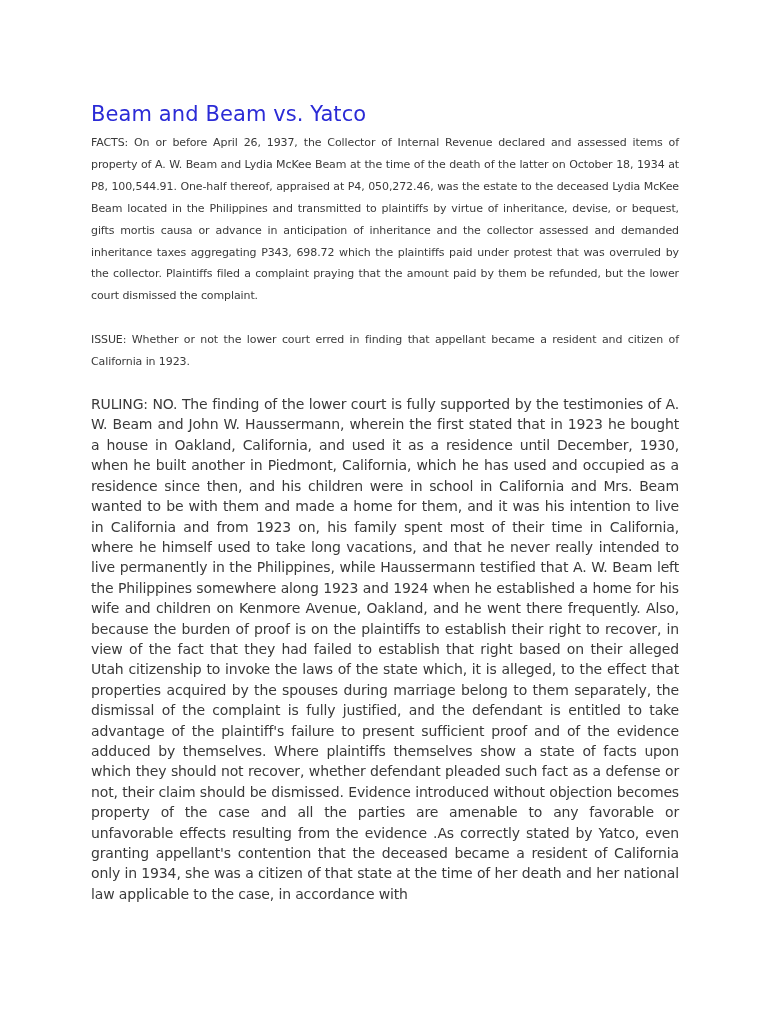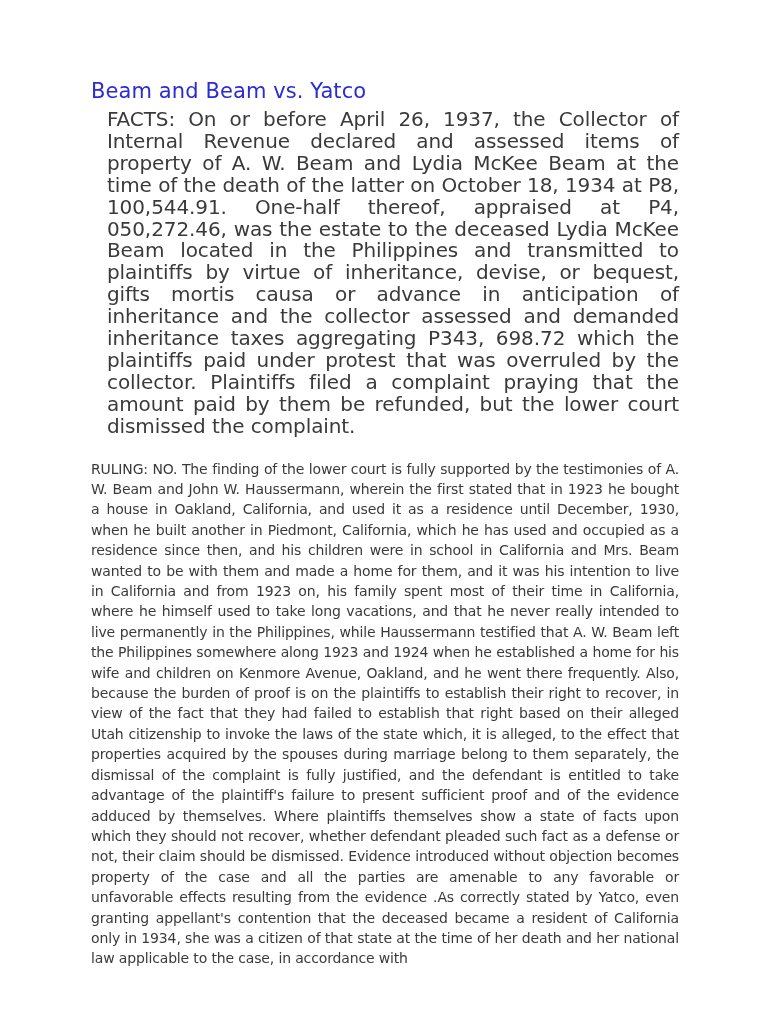--- a/index.html
+++ b/index.html
@@ -1,27 +1,28 @@
 <!DOCTYPE html>
 <html><head>
 <meta charset="utf-8">
 <style>
   html, body { margin: 0; padding: 0; background: #ffffff; }
   body { width: 768px; height: 1024px; overflow: hidden; position: relative; }
-  .page { position: absolute; left: 91px; top: 77px; width: 588px; color: #3a3a3a; }
+  .page { position: absolute; left: 91px; top: 100px; width: 588px; color: #3a3a3a; }
   .title { font-family: "DejaVu Sans", sans-serif; font-size: 21px; color: #2b2bd6; margin: 0 0 4px 0; line-height: 28px; font-weight: normal; letter-spacing: 0.1px; }
   .para { font-family: "DejaVu Sans", sans-serif; text-align: justify; margin: 0; }
-  .facts, .issue { font-size: 20px; line-height: 21.9px; letter-spacing: -0.1px; margin-left: 16px; }
+  .facts, .issue { font-size: 11px; line-height: 21.9px; letter-spacing: -0.1px; }
   .issue { margin-top: 22px; }
   .ruling { font-size: 14px; line-height: 20.4px; margin-top: 21px; letter-spacing: -0.15px; }
   .label { font-weight: normal; }
 </style>
 </head>
 <body>
 
 <div class="page">
   <h1 class="title">Beam and Beam vs. Yatco</h1>
 
   <p class="para facts"><span class="label">FACTS:</span><span> On or before April 26, 1937, the Collector of Internal Revenue declared and assessed items of property of A. W. Beam and Lydia McKee Beam at the time of the death of the latter on October 18, 1934 at P8, 100,544.91. One-half thereof, appraised at P4, 050,272.46, was the estate to the deceased Lydia McKee Beam located in the Philippines and transmitted to plaintiffs by virtue of inheritance, devise, or bequest, gifts mortis causa or advance in anticipation of inheritance and the collector assessed and demanded inheritance taxes aggregating P343, 698.72 which the plaintiffs paid under protest that was overruled by the collector. Plaintiffs filed a complaint praying that the amount paid by them be refunded, but the lower court dismissed the complaint.</span></p>
 
+  <p class="para issue"><span class="label">ISSUE:</span><span> Whether or not the lower court erred in finding that appellant became a resident and citizen of California in 1923.</span></p>
 
   <p class="para ruling"><span class="label">RULING:</span><span> NO. The finding of the lower court is fully supported by the testimonies of A. W. Beam and John W. Haussermann, wherein the first stated that in 1923 he bought a house in Oakland, California, and used it as a residence until December, 1930, when he built another in Piedmont, California, which he has used and occupied as a residence since then, and his children were in school in California and Mrs. Beam wanted to be with them and made a home for them, and it was his intention to live in California and from 1923 on, his family spent most of their time in California, where he himself used to take long vacations, and that he never really intended to live permanently in the Philippines, while Haussermann testified that A. W. Beam left the Philippines somewhere along 1923 and 1924 when he established a home for his wife and children on Kenmore Avenue, Oakland, and he went there frequently. Also, because the burden of proof is on the plaintiffs to establish their right to recover, in view of the fact that they had failed to establish that right based on their alleged Utah citizenship to invoke the laws of the state which, it is alleged, to the effect that properties acquired by the spouses during marriage belong to them separately,  the dismissal of the complaint is fully justified, and the defendant is entitled to take advantage of the plaintiff's failure to present sufficient proof and of the evidence adduced by themselves. Where plaintiffs themselves show a state of facts upon which they should not recover, whether defendant pleaded such fact as a defense or not, their claim should be dismissed. Evidence introduced without objection becomes property of the case and all the parties are amenable to any favorable or unfavorable effects resulting from the evidence .As correctly stated by Yatco, even granting appellant's contention that the deceased became a resident of California only in 1934, she was a citizen of that state at the time of her death and her national law applicable to the case, in accordance with</span></p>
 </div>
 
 </body></html>

